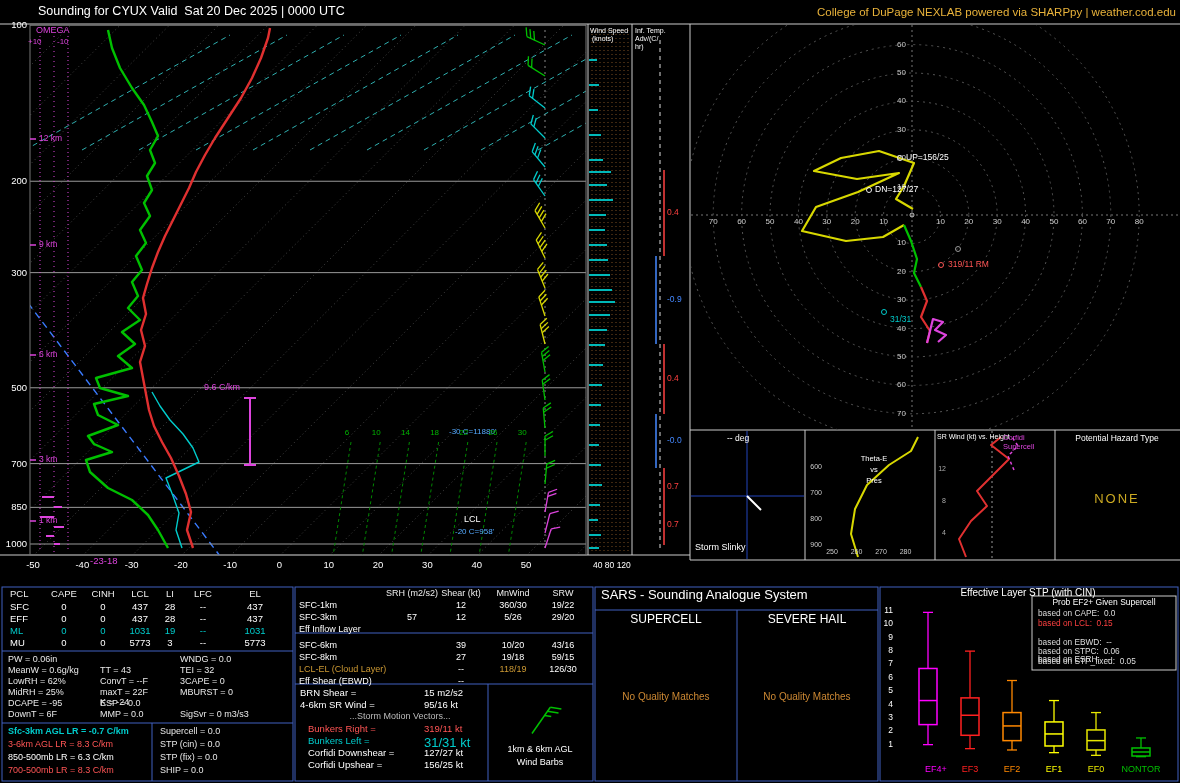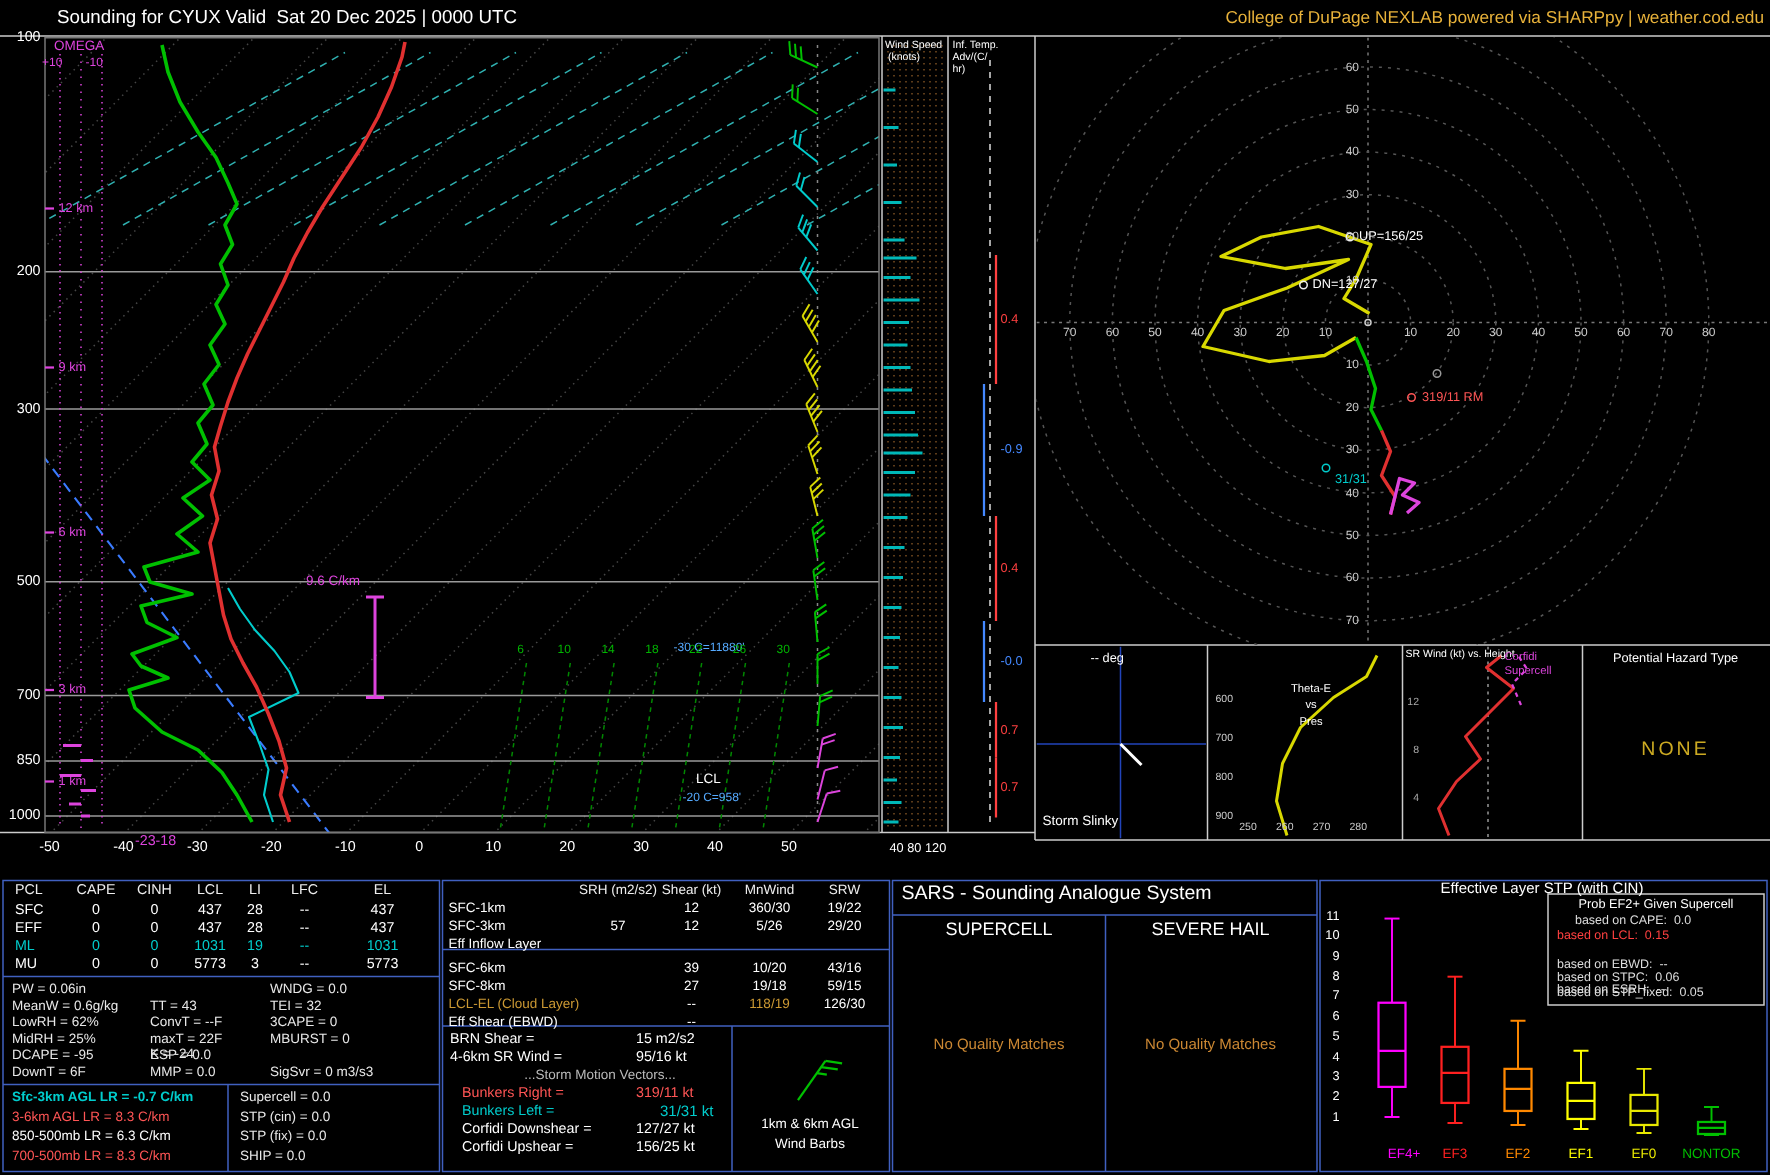--- a/index.html
+++ b/index.html
@@ -568,21 +568,21 @@
       <div class="lbl c" style="left: 563px; top: 653px; color: rgb(255, 255, 255); font-size: 9px;">59/15</div>
       <div class="lbl" style="left: 299px; top: 665px; color: rgb(204, 153, 51); font-size: 9px;">LCL-EL (Cloud Layer)</div>
       <div class="lbl c" style="left: 461px; top: 665px; color: rgb(255, 255, 255); font-size: 9px;">--</div>
       <div class="lbl c" style="left: 513px; top: 665px; color: rgb(204, 153, 51); font-size: 9px;">118/19</div>
       <div class="lbl c" style="left: 563px; top: 665px; color: rgb(255, 255, 255); font-size: 9px;">126/30</div>
       <div class="lbl" style="left: 299px; top: 677px; color: rgb(255, 255, 255); font-size: 9px;">Eff Shear (EBWD)</div>
       <div class="lbl c" style="left: 461px; top: 677px; color: rgb(255, 255, 255); font-size: 9px;">--</div>
       <div class="lbl" style="left: 308px; top: 724px; color: rgb(255, 85, 85); font-size: 9.5px;">Bunkers Right =</div>
       <div class="lbl" style="left: 424px; top: 724px; color: rgb(255, 85, 85); font-size: 9.5px;">319/11 kt</div>
       <div class="lbl" style="left: 308px; top: 736px; color: rgb(0, 204, 204); font-size: 9.5px;">Bunkers Left =</div>
-      <div class="lbl" style="left: 440px; top: 736px; color: rgb(0, 204, 204); font-size: 10px;">31/31 kt</div>
+      <div class="lbl" style="left: 424px; top: 736px; color: rgb(0, 204, 204); font-size: 13px;">31/31 kt</div>
       <div class="lbl" style="left: 308px; top: 748px; color: rgb(255, 255, 255); font-size: 9.5px;">Corfidi Downshear =</div>
       <div class="lbl" style="left: 424px; top: 748px; color: rgb(255, 255, 255); font-size: 9.5px;">127/27 kt</div>
       <div class="lbl" style="left: 308px; top: 760px; color: rgb(255, 255, 255); font-size: 9.5px;">Corfidi Upshear =</div>
       <div class="lbl" style="left: 424px; top: 760px; color: rgb(255, 255, 255); font-size: 9.5px;">156/25 kt</div>
       <div class="lbl r" style="left: 893px; top: 739.64px; color: rgb(255, 255, 255); font-size: 8.5px;">1</div>
       <div class="lbl r" style="left: 893px; top: 726.28px; color: rgb(255, 255, 255); font-size: 8.5px;">2</div>
       <div class="lbl r" style="left: 893px; top: 712.92px; color: rgb(255, 255, 255); font-size: 8.5px;">3</div>
       <div class="lbl r" style="left: 893px; top: 699.56px; color: rgb(255, 255, 255); font-size: 8.5px;">4</div>
       <div class="lbl r" style="left: 893px; top: 686.2px; color: rgb(255, 255, 255); font-size: 8.5px;">5</div>
       <div class="lbl r" style="left: 893px; top: 672.84px; color: rgb(255, 255, 255); font-size: 8.5px;">6</div>
@@ -590,20 +590,20 @@
       <div class="lbl r" style="left: 893px; top: 646.12px; color: rgb(255, 255, 255); font-size: 8.5px;">8</div>
       <div class="lbl r" style="left: 893px; top: 632.76px; color: rgb(255, 255, 255); font-size: 8.5px;">9</div>
       <div class="lbl r" style="left: 893px; top: 619.4px; color: rgb(255, 255, 255); font-size: 8.5px;">10</div>
       <div class="lbl r" style="left: 893px; top: 606.04px; color: rgb(255, 255, 255); font-size: 8.5px;">11</div>
       <div class="lbl c" style="left: 928px; top: 765px; color: rgb(255, 0, 255); font-size: 9px; padding-left: 16px;">EF4+</div>
       <div class="lbl c" style="left: 970px; top: 765px; color: rgb(255, 32, 32); font-size: 9px;">EF3</div>
       <div class="lbl c" style="left: 1012px; top: 765px; color: rgb(255, 136, 0); font-size: 9px;">EF2</div>
       <div class="lbl c" style="left: 1054px; top: 765px; color: rgb(255, 255, 0); font-size: 9px;">EF1</div>
       <div class="lbl c" style="left: 1096px; top: 765px; color: rgb(232, 232, 0); font-size: 9px;">EF0</div>
       <div class="lbl c" style="left: 1141px; top: 765px; color: rgb(0, 192, 0); font-size: 9px;">NONTOR</div>
-      <div class="lbl" style="left: 1038px; top: 609px; color: rgb(221, 221, 221); font-size: 8.3px; margin-left: 12px;">based on CAPE:  0.0</div>
+      <div class="lbl" style="left: 1038px; top: 609px; color: rgb(221, 221, 221); font-size: 8.3px;">based on CAPE:  0.0</div>
       <div class="lbl" style="left: 1038px; top: 618.5px; color: rgb(255, 64, 64); font-size: 8.3px;">based on LCL:  0.15</div>
       <div class="lbl" style="left: 1038px; top: 628px; color: rgb(221, 221, 221); font-size: 8.3px; margin-top: 27px;">based on ESRH:  --</div>
       <div class="lbl" style="left: 1038px; top: 637.5px; color: rgb(221, 221, 221); font-size: 8.3px;">based on EBWD:  --</div>
       <div class="lbl" style="left: 1038px; top: 647px; color: rgb(221, 221, 221); font-size: 8.3px;">based on STPC:  0.06</div>
       <div class="lbl" style="left: 1038px; top: 656.5px; color: rgb(221, 221, 221); font-size: 8.3px;">based on STP_fixed:  0.05</div>
     </div>
 </div>
 
 </body></html>

